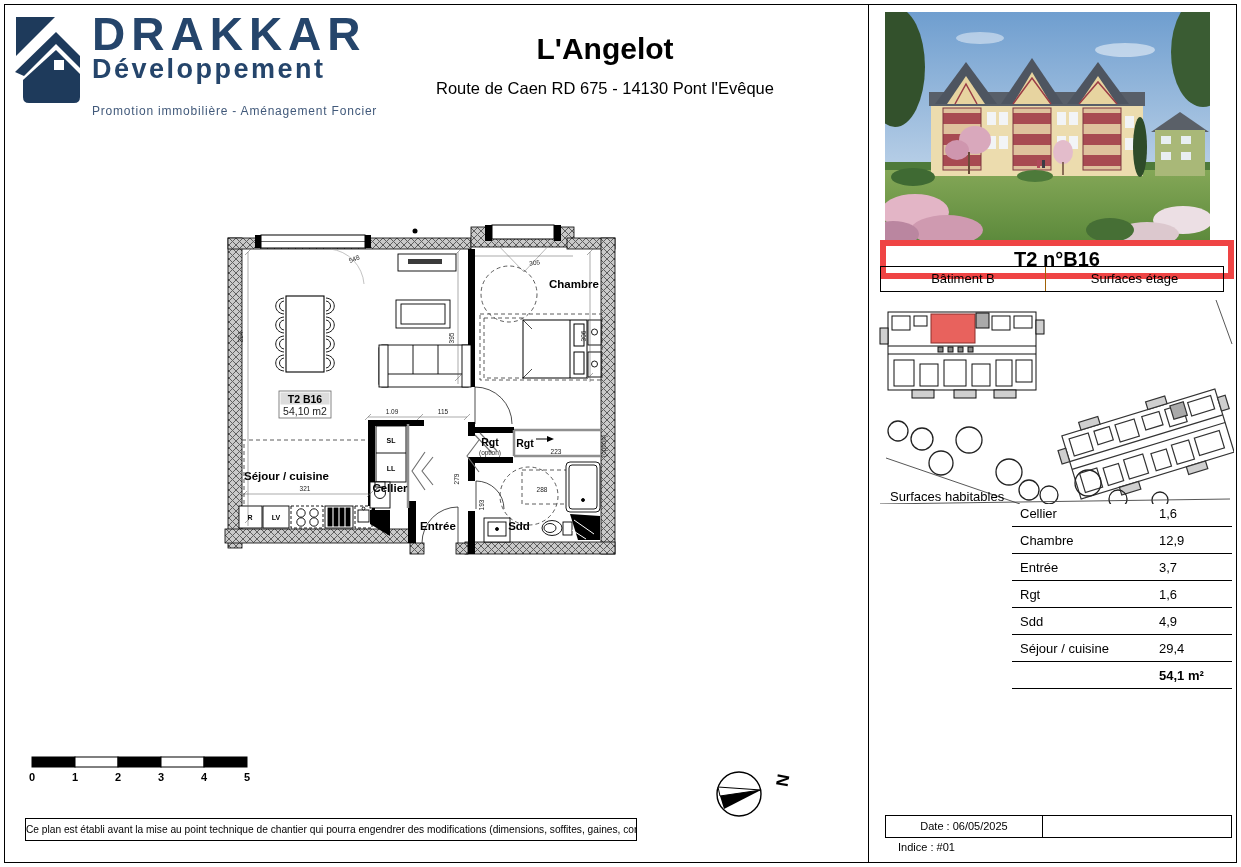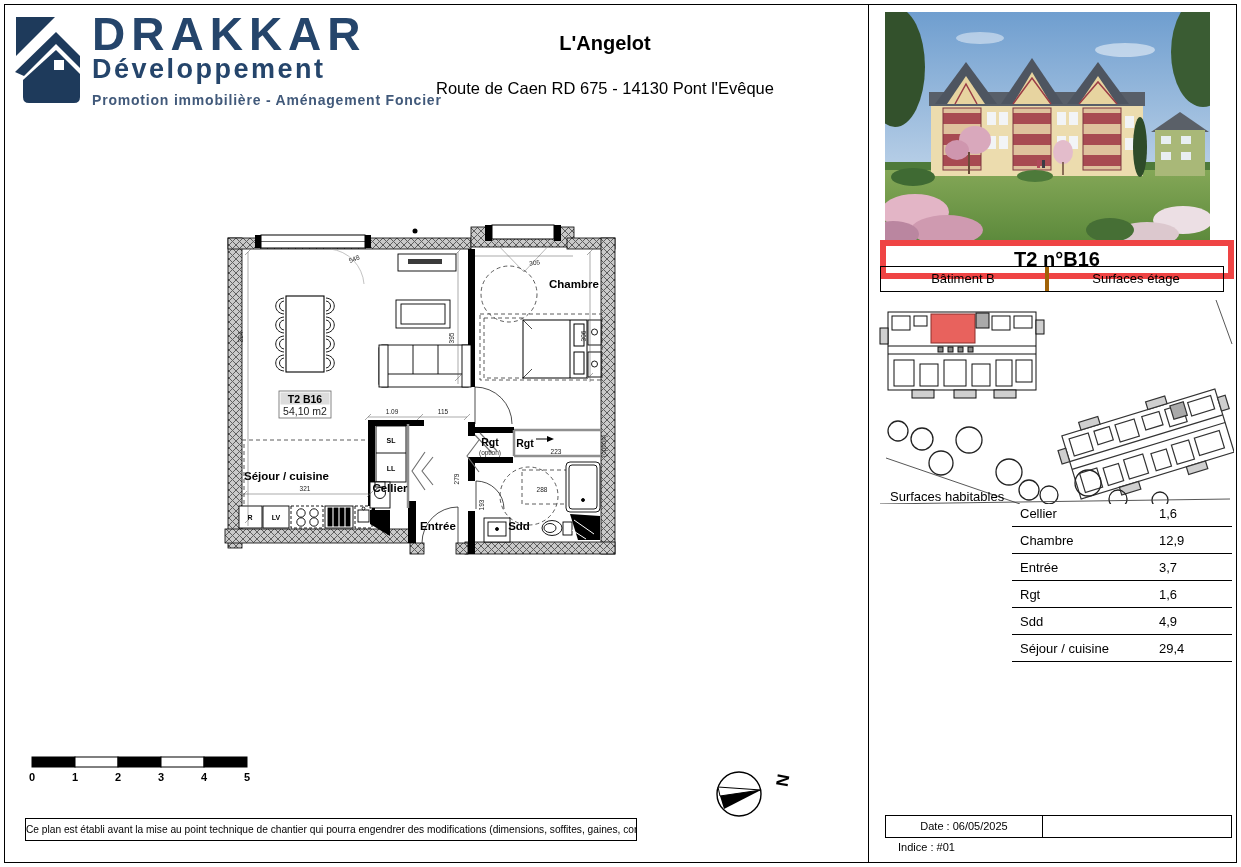--- a/index.html
+++ b/index.html
@@ -5,36 +5,36 @@
   html,body{margin:0;padding:0;background:#fff;}
   body{width:1241px;height:867px;position:relative;font-family:"Liberation Sans",sans-serif;color:#000;overflow:hidden;}
   .abs{position:absolute;}
   .sheet{left:4px;top:4px;width:1231px;height:857px;border:1px solid #000;}
   .divider{left:868px;top:4px;height:859px;border-left:1px solid #000;}
 
   
   .logo-text{left:92px;top:14px;color:#25456b;}
   .logo-name{font-size:46px;font-weight:bold;letter-spacing:6px;line-height:40px;}
   .logo-sub{font-size:27px;font-weight:600;letter-spacing:2.5px;line-height:31px;}
-  .logo-tag{font-size:14px;font-weight:700;letter-spacing:0.8px;color:#41597a;margin-top:7px;}
+  .logo-tag{font-size:12px;font-weight:400;letter-spacing:0.8px;color:#41597a;margin-top:19px;}
 
   
-  .hdr-title{left:350px;top:32px;width:510px;text-align:center;font-size:20px;font-weight:bold;}
+  .hdr-title{left:350px;top:32px;width:510px;text-align:center;font-size:30px;font-weight:bold;}
   .hdr-addr{left:350px;top:79px;width:510px;text-align:center;font-size:16.5px;}
 
   
   .disclaimer{left:25px;top:818px;width:610px;height:21px;border:1px solid #000;
     font-size:10.2px;line-height:21px;text-align:center;white-space:nowrap;overflow:hidden;}
 
   
   .titlebox{left:880px;top:240px;width:342px;height:27px;border:6px solid #ef4444;
     text-align:center;font-size:20px;font-weight:bold;line-height:27px;}
   .subrow{left:880px;top:266px;width:342px;height:24px;border:1px solid #000;display:flex;}
   .subrow .cell{flex:1;text-align:center;font-size:13px;line-height:24px;}
-  .subrow .cell:first-child{border-right:4px solid #a16207;max-width:164px;}
+  .subrow .cell:first-child{border-right:1px solid #a16207;max-width:164px;}
   .surf-label{left:890px;top:489px;font-size:13px;}
   .surf-table{left:1012px;top:500px;width:220px;}
   .surf-row{height:26px;border-bottom:1px solid #000;position:relative;font-size:13px;}
   .surf-row .nm{position:absolute;left:8px;top:6px;}
   .surf-row .vl{position:absolute;left:135px;top:6px;margin-left:12px;}
   .surf-row.total .vl{font-weight:bold;}
   .datebar{left:885px;top:815px;width:345px;height:21px;border:1px solid #000;display:flex;font-size:11px;flex-direction:column;}
   .datebar .dcell{width:156px;text-align:center;line-height:21px;border-right:1px solid #000;}
   .datebar .icell{flex:1;line-height:21px;padding-left:12px;}
 
@@ -513,18 +513,21 @@
     <span class="vl">1,6</span>
   </div>
   <div class="surf-row">
     <span class="nm">Sdd</span>
     <span class="vl">4,9</span>
   </div>
   <div class="surf-row">
     <span class="nm">Séjour / cuisine</span>
     <span class="vl">29,4</span>
   </div>
+  <div class="surf-row total">
+    <span class="vl">54,1 m²</span>
+  </div>
 </div>
 
 <div class="abs datebar">
   <div class="dcell">Date : 06/05/2025</div>
   <div class="icell">Indice : #01</div>
 </div>
 
 </body></html>

